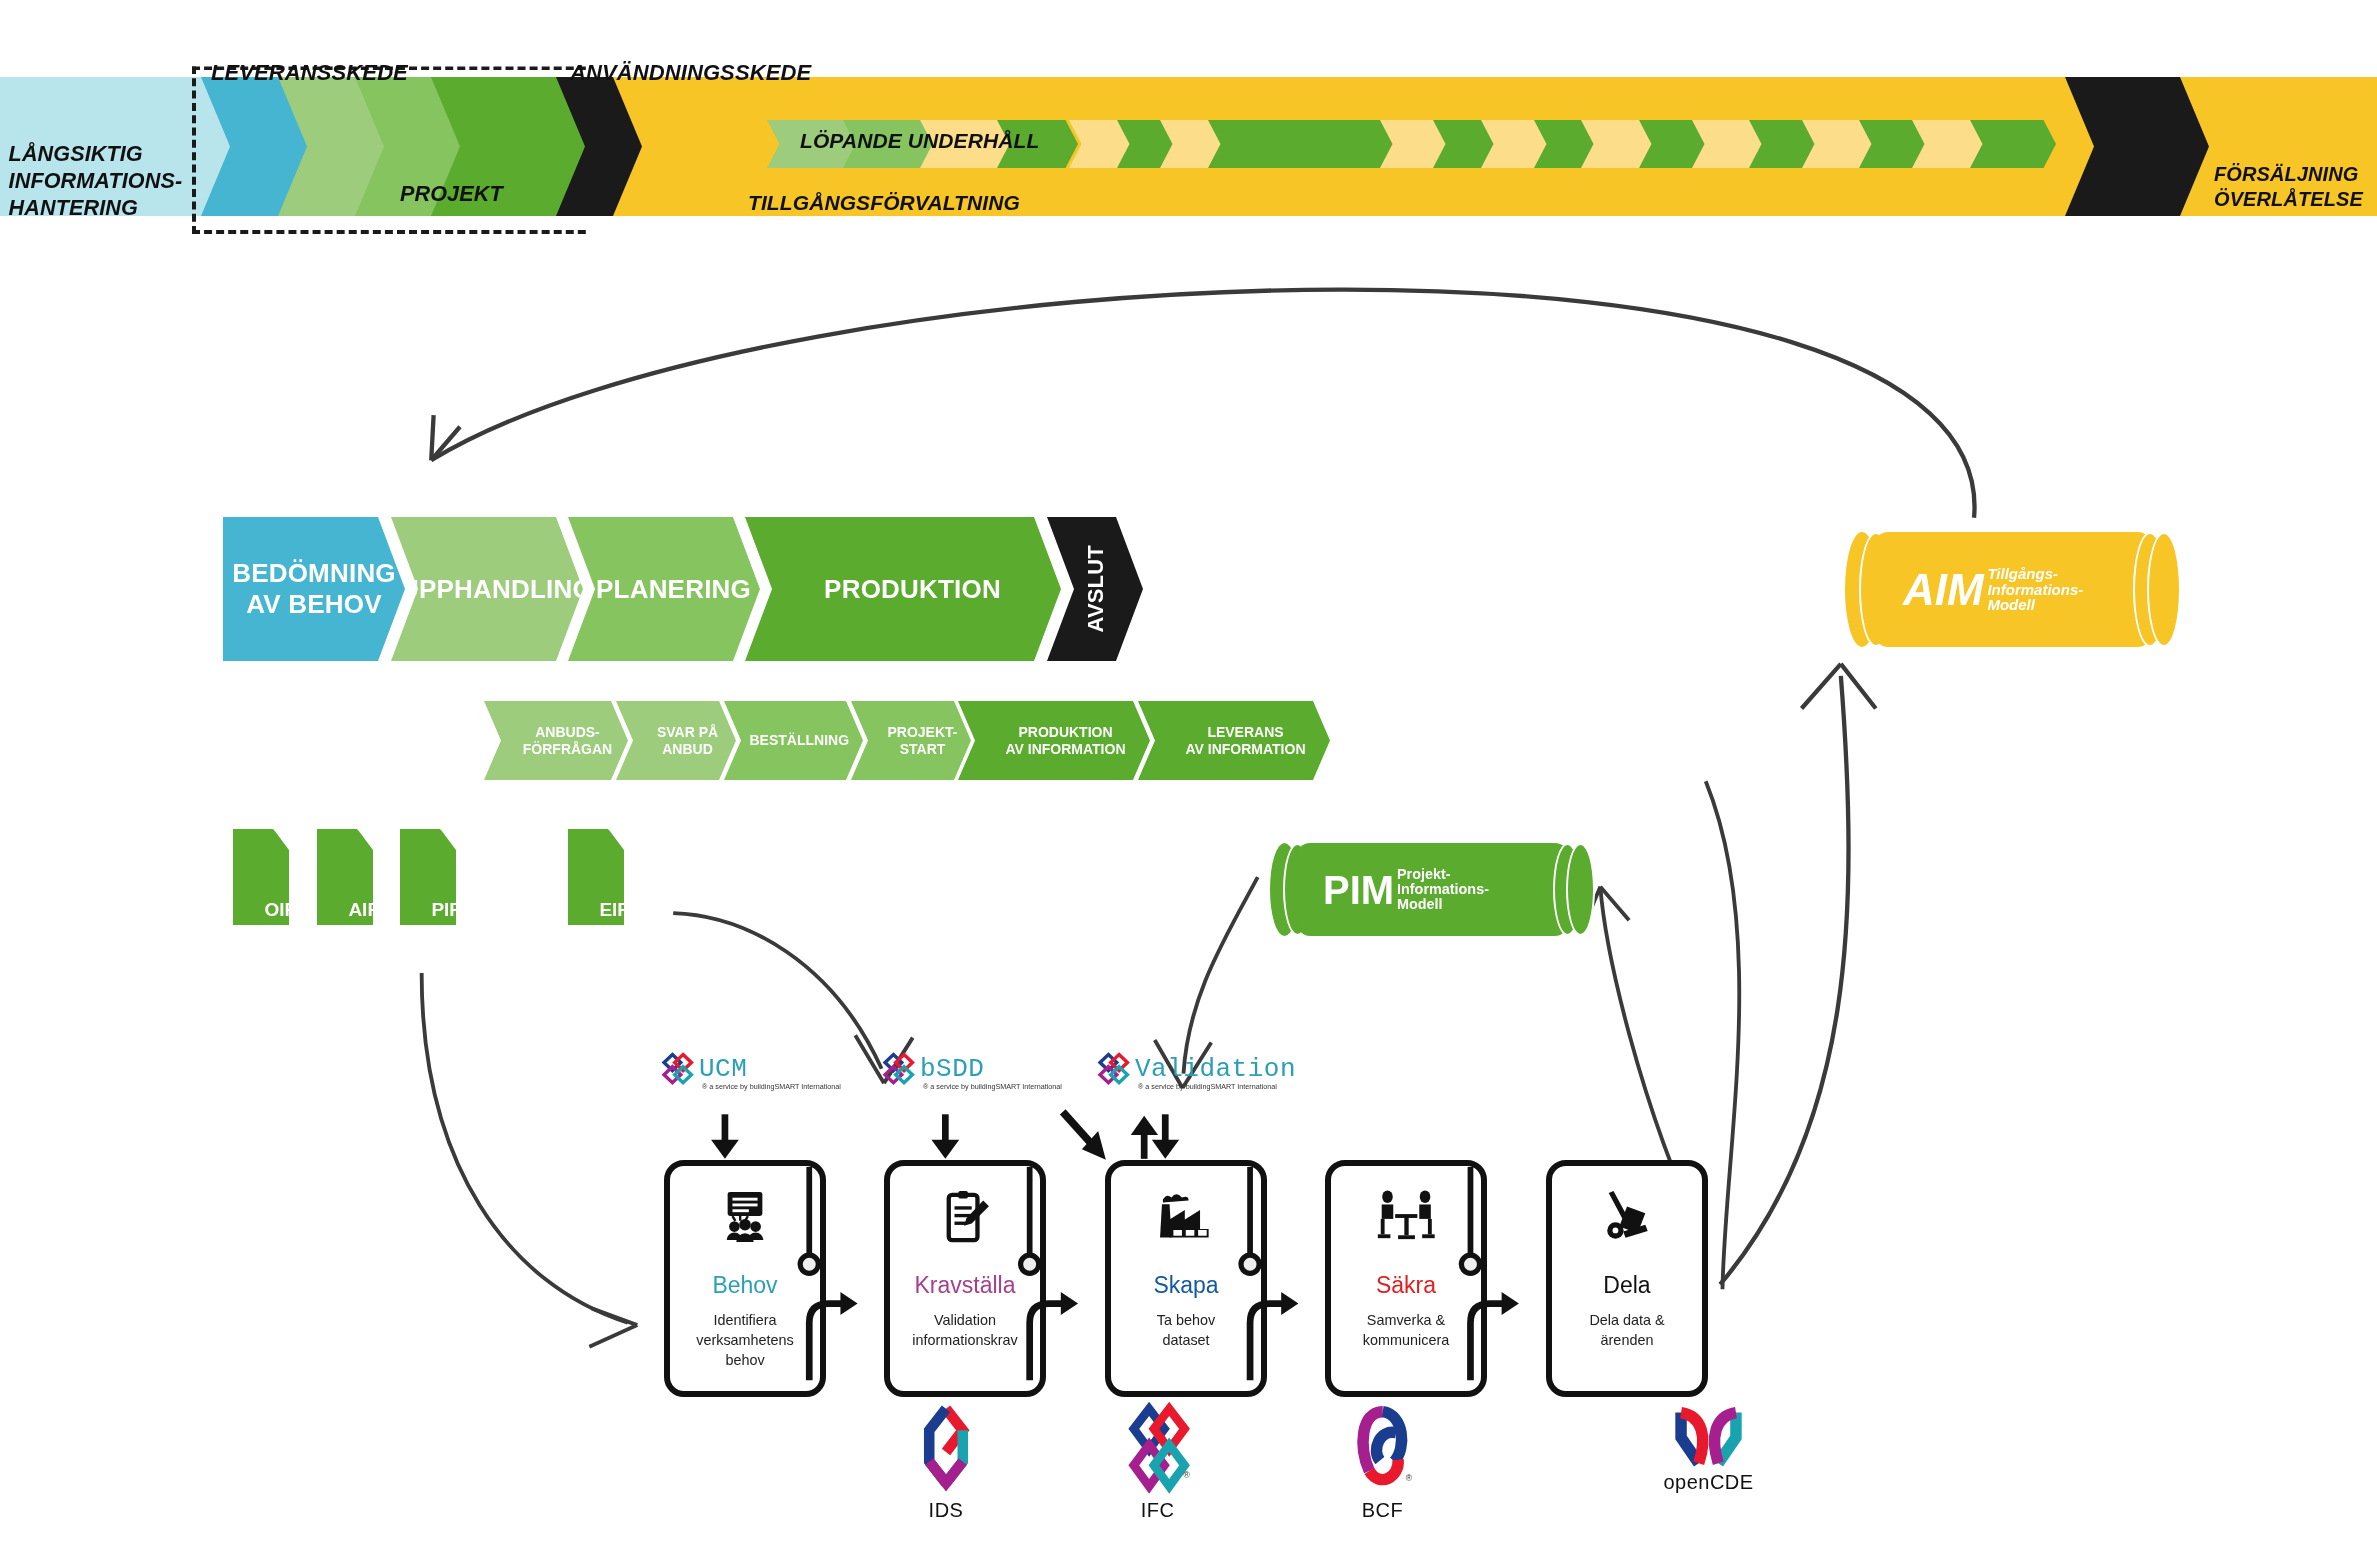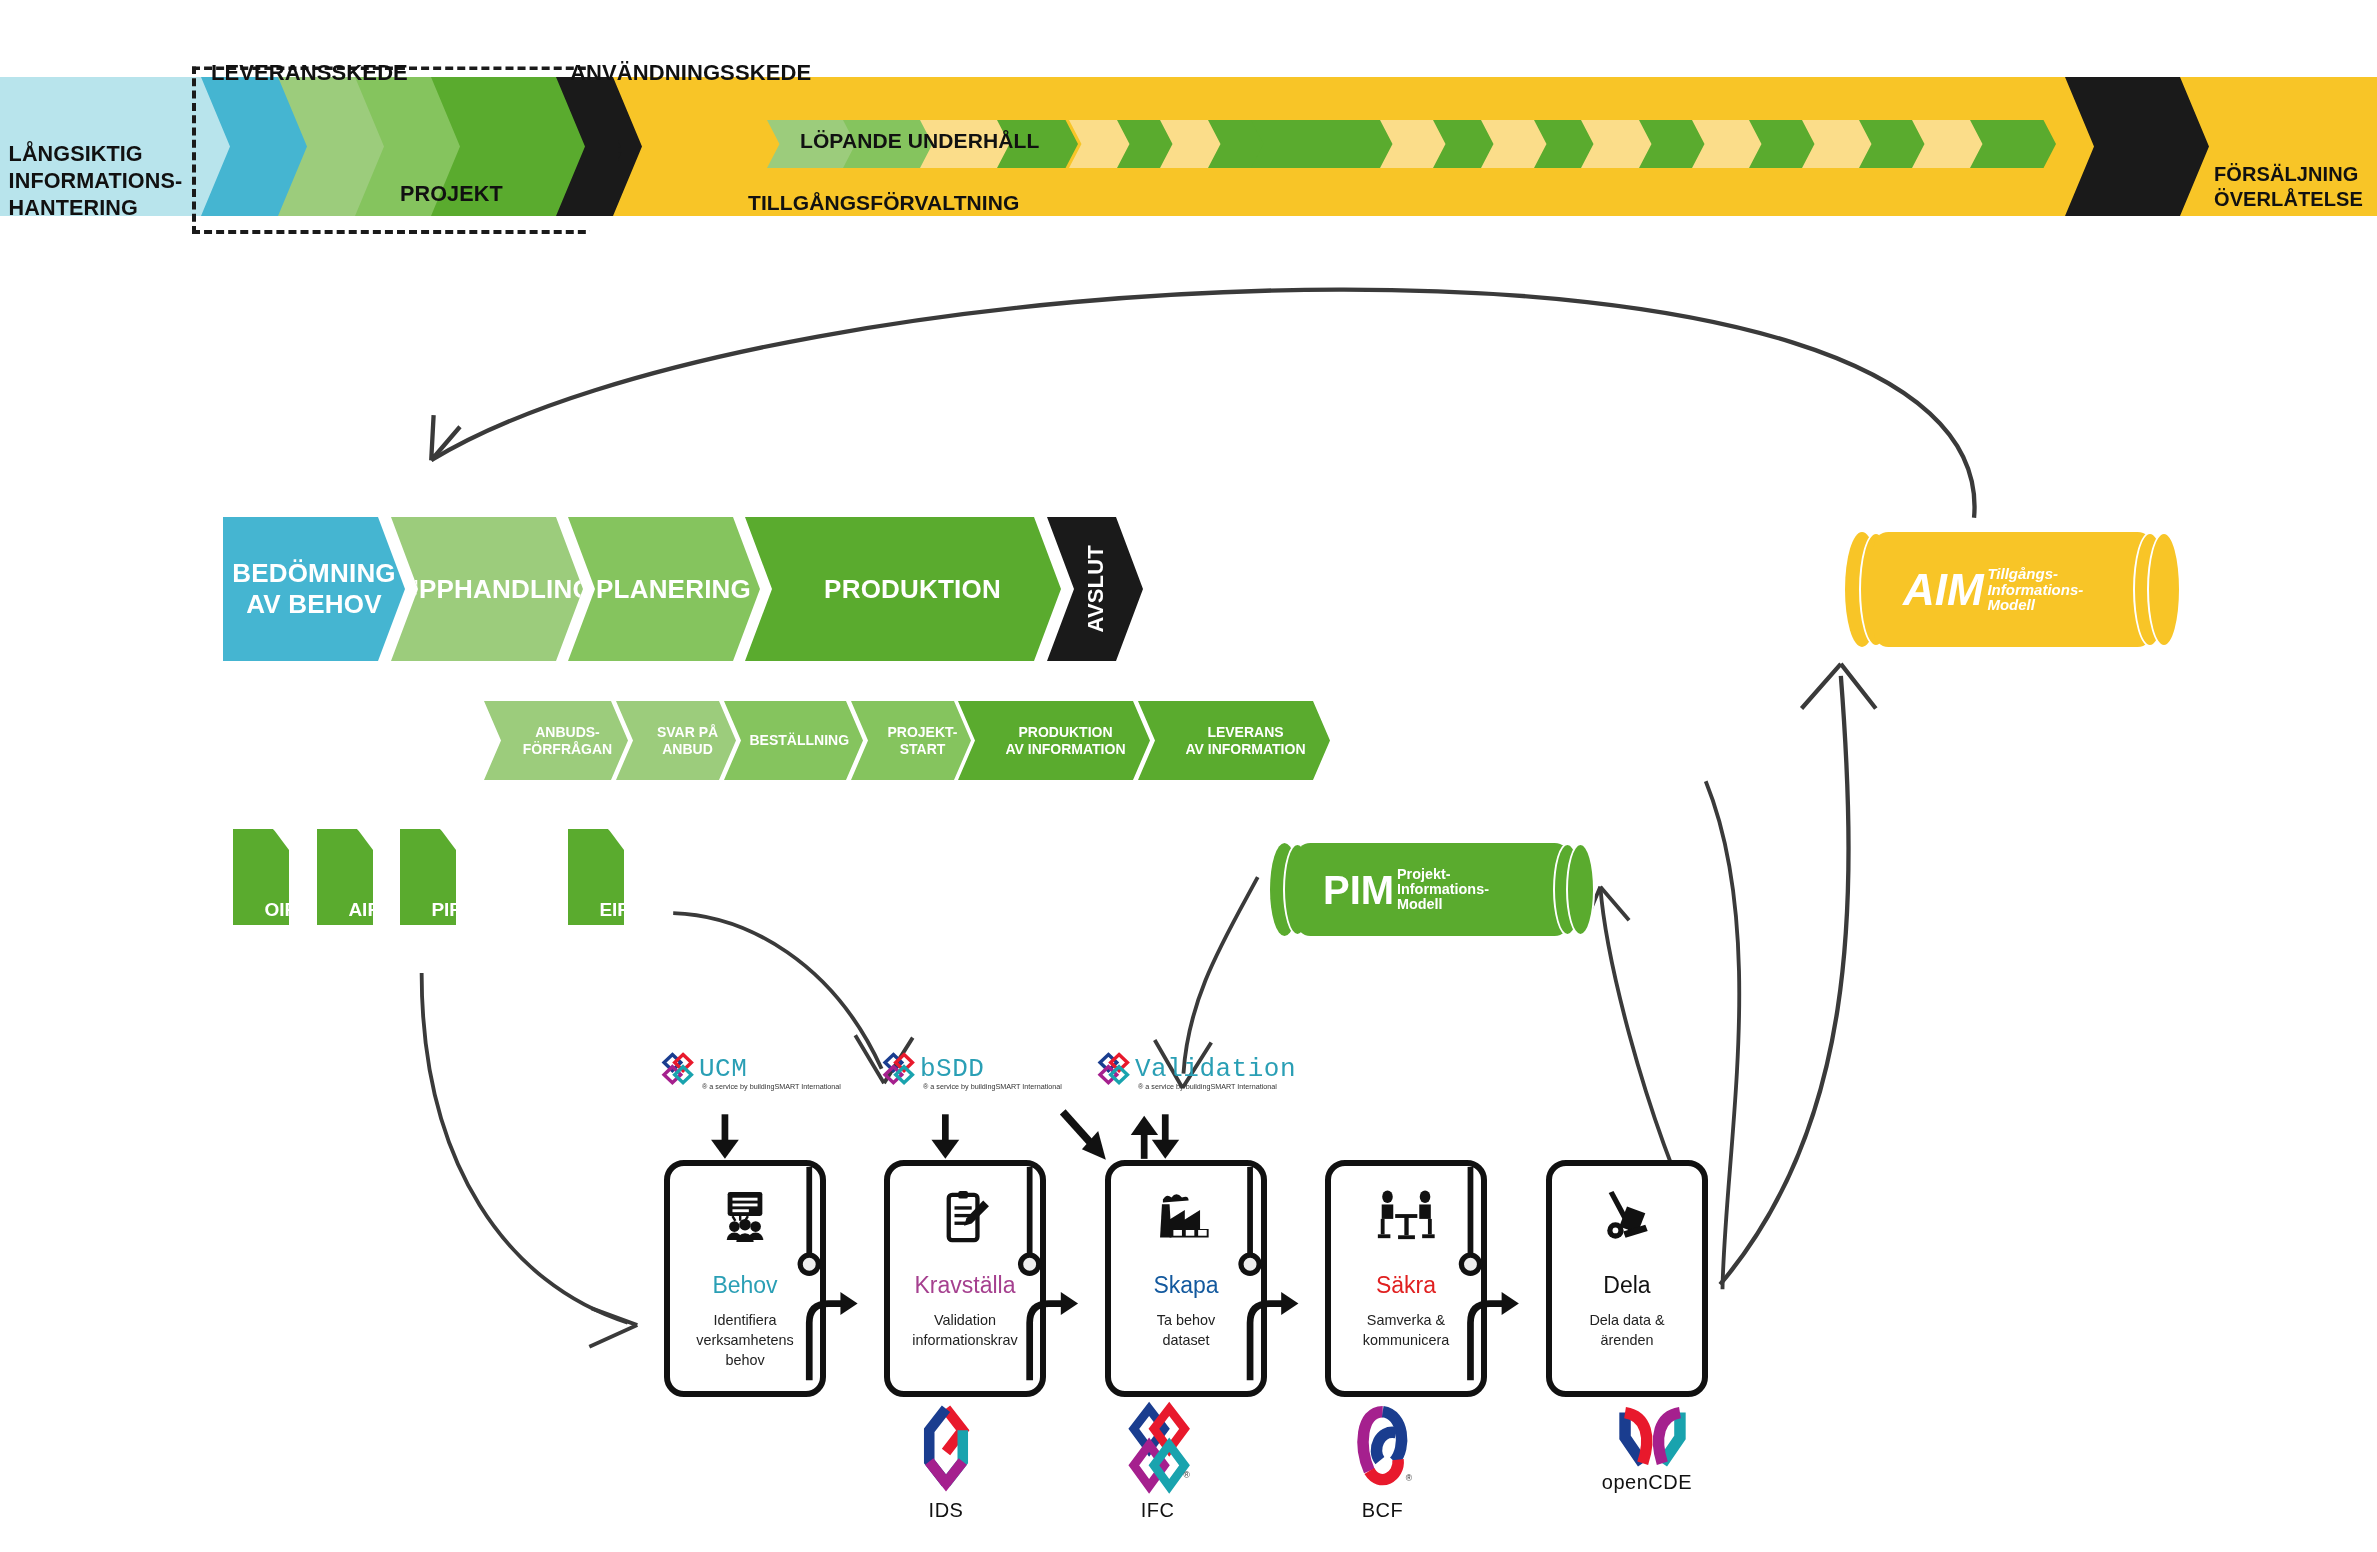--- a/index.html
+++ b/index.html
@@ -10,21 +10,21 @@
   #top-banner{position:absolute;left:0;top:53px;width:2377px;height:187px;}
   .band-blue{position:absolute;left:0;top:24px;width:249px;height:139px;background:#b8e4ec;}
   .band-yellow{position:absolute;left:589px;top:24px;width:1788px;height:139px;background:#f8c527;}
 
   .topchev{position:absolute;top:24px;height:139px;
       clip-path:polygon(0 0, calc(100% - 29px) 0, 100% 50%, calc(100% - 29px) 100%, 0 100%, 29px 50%);}
   .dashbox{position:absolute;left:192px;top:13.4px;width:422px;height:160px;
       border:4.3px dashed #1a1a1a;
       clip-path:polygon(0 0, calc(100% - 34px) 0, 100% 50%, calc(100% - 34px) 100%, 0 100%);}
 
-  .top-label{position:absolute;font-weight:bold;color:#111;letter-spacing:0.1px;}
+  .top-label{position:absolute;font-weight:bold;color:#111;letter-spacing:0.1px;font-style:italic;}
   #lbl-leveransskede{left:211px;top:6.7px;font-size:22px;}
   #lbl-anvandningsskede{left:570px;top:6.7px;font-size:22px;}
   #lbl-langsiktig{left:8.6px;top:87px;font-size:21.6px;line-height:27px;width:187px;}
   #lbl-projekt{left:400px;top:128px;font-size:21.6px;color:#111;}
   #lbl-lopande{left:800px;top:76px;font-size:21px;}
   #lbl-tillgang{left:748px;top:138px;font-size:21px;}
   #lbl-forsaljning{left:2214px;top:109px;font-size:20px;line-height:25px;width:163px;}
 
   
   .smallchev{position:absolute;top:67px;height:48px;
@@ -486,21 +486,21 @@
         <path d="M68 16 C 22 16 18 90 40 140" stroke="#a5208e"></path>
         <path d="M68 16 C 112 22 118 92 92 120" stroke="#1a3d8f"></path>
         <path d="M40 140 C 62 176 104 152 100 116" stroke="#e8192c"></path>
         <path d="M96 60 C 62 52 44 96 62 118" stroke="#1a3d8f"></path>
       </g>
       <text x="116" y="160" font-size="18" fill="#333" font-family="Liberation Sans, sans-serif">®</text>
     </svg>
     <div class="nm">BCF</div>
   </div>
 
-  <div class="botlogo" style="left:1553px;top:1404px;width:139px;text-align:right;">
+  <div class="botlogo" style="left:1639px;top:1404px;width:139px;">
     <svg width="79" height="74" viewBox="0 0 165 155">
       <g fill="none" stroke-width="24">
         <path d="M25 18 L25 70 L62 124" stroke="#1a3d8f"></path>
         <path d="M25 18 C 70 25 80 70 62 124" stroke="#e8192c"></path>
         <path d="M140 18 L140 70 L103 124" stroke="#19a3ae"></path>
         <path d="M140 18 C 96 25 86 70 103 124" stroke="#a5208e"></path>
       </g>
     </svg>
     <div class="nm" style="margin-top:-8.6px;">openCDE</div>
   </div>

